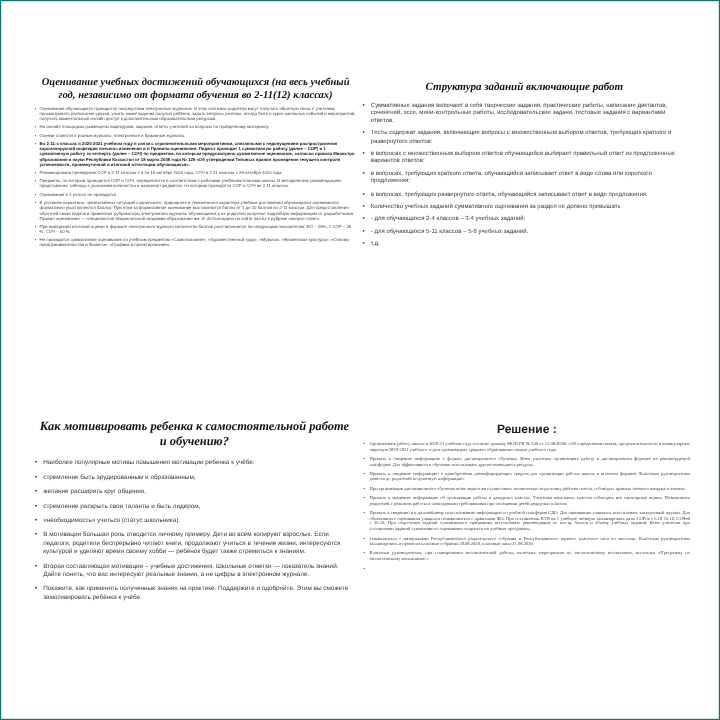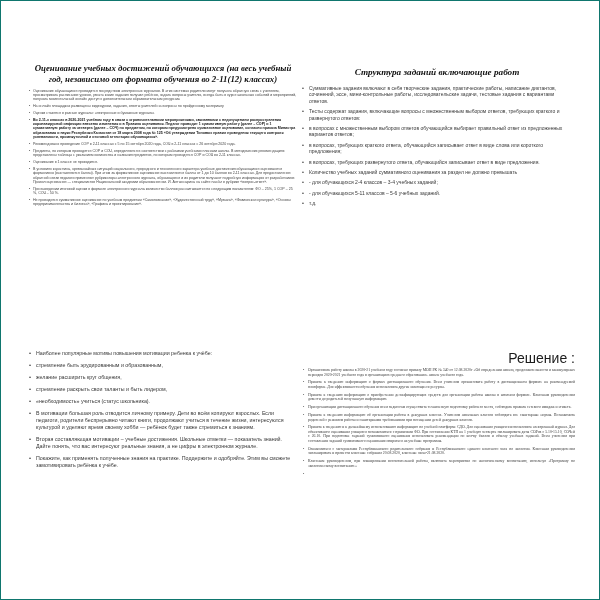--- a/index.html
+++ b/index.html
@@ -24,23 +24,23 @@
     font-weight:bold;
     text-align:center;
     color:#111111;
     margin:0;
   }
   .tl-title{font-size:8.8px;line-height:10.8px;margin-bottom:4px;}
   .tr-title{font-size:9.2px;line-height:11px;margin-bottom:7px;}
   .bl-title{font-size:10.4px;line-height:12.6px;margin-bottom:8px;}
   .br-title{
     font-family:"Liberation Sans", sans-serif;
-    font-style:normal;font-weight:normal;
-    font-size:14px;line-height:13px;
-    text-align:right;color:#1c1c1c;
+    font-style:normal;font-weight:bold;
+    font-size:10px;line-height:13px;
+    text-align:center;color:#1c1c1c;
     margin:0 0 3px 0;
   }
 
   .bullets{width:100%;}
   .bullet-item{display:flex;align-items:flex-start;}
   .bullet-item .marker{flex:none;text-align:left;}
   .bullet-item .btext{flex:1;}
   .bullet-item.bold .btext{font-weight:bold;color:#161616;}
 
   
@@ -154,20 +154,21 @@
           <span class="btext">- для обучающихся 5-11 классов – 5-6 учебных заданий.</span>
         </div>
         <div class="bullet-item">
           <span class="marker">•</span>
           <span class="btext">т.д.</span>
         </div>
       </div>
   </section>
 
   <section class="quad q-bl">
+    <h2 class="title-serif bl-title">Как мотивировать ребенка к самостоятельной работе и обучению?</h2>
     <div class="bullets bl-sans">
         <div class="bullet-item">
           <span class="marker">•</span>
           <span class="btext">Наиболее популярные мотивы повышения мотивации ребенка к учёбе:</span>
         </div>
         <div class="bullet-item">
           <span class="marker">•</span>
           <span class="btext">стремление быть эрудированным и образованным,</span>
         </div>
         <div class="bullet-item">

